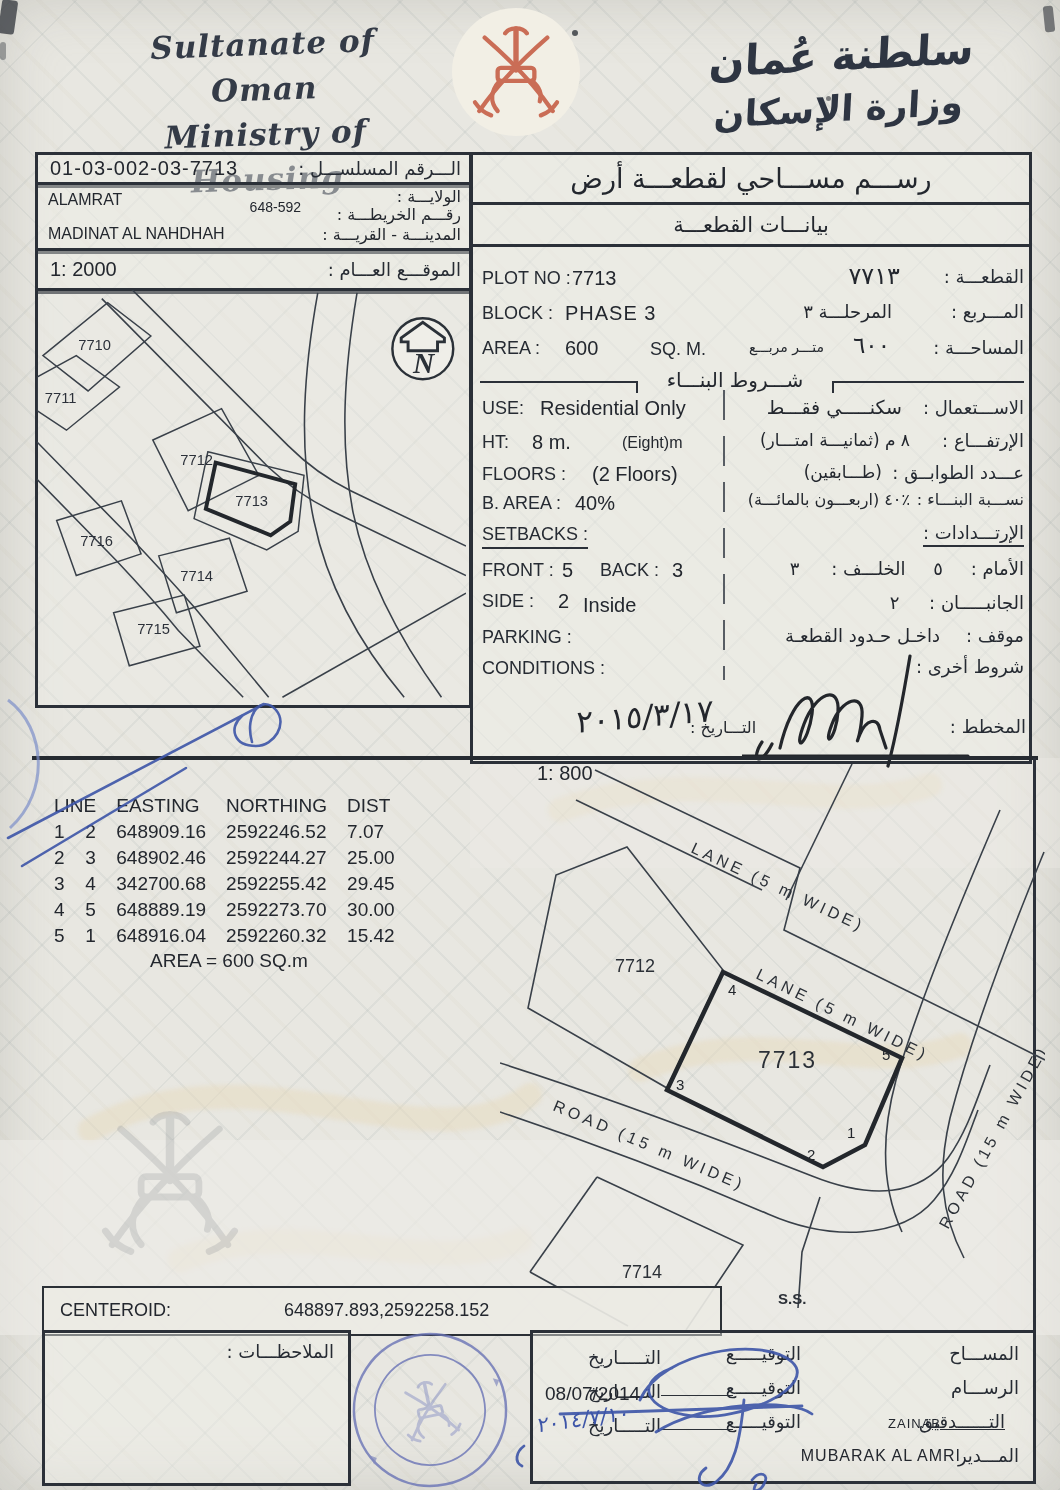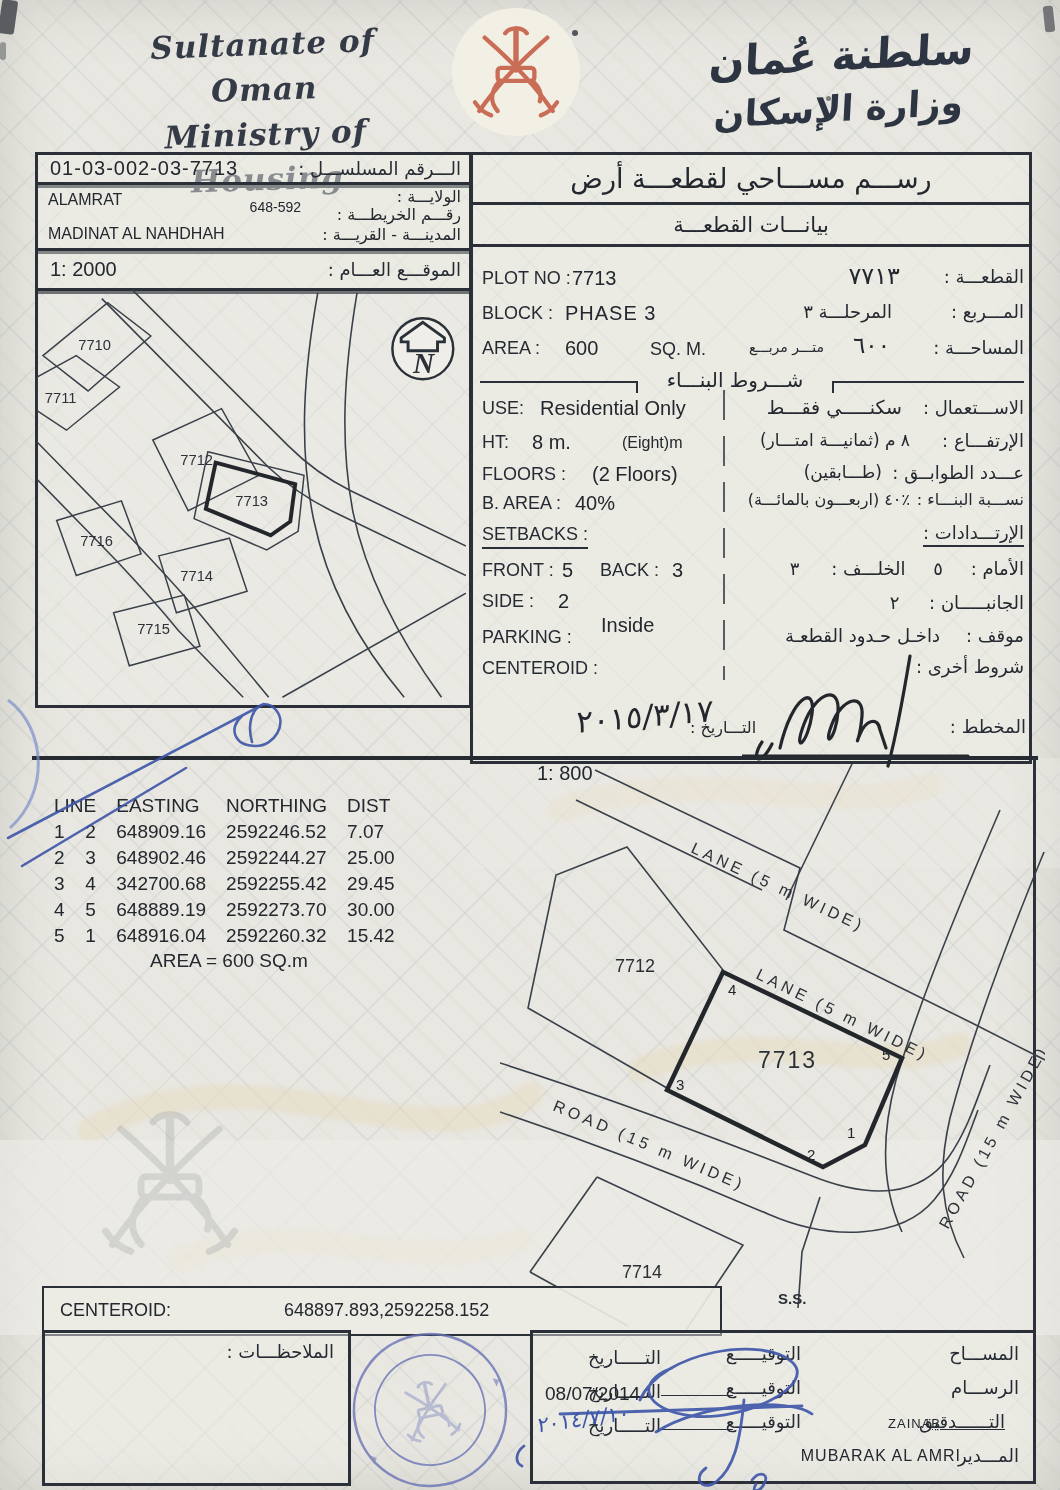--- a/index.html
+++ b/index.html
@@ -201,25 +201,25 @@
   </div>
 
   <span class="abs en lbl" style="left:482px;top:591px;">SIDE :</span>
   <span class="abs en val" style="left:558px;top:590px;">2</span>
   <div class="abs ar" style="right:36px;top:592px;font-size:18px;">
     <span>الجانبـــــان :</span>
     <span style="margin:0 24px;">٢</span>
   </div>
 
   <span class="abs en lbl" style="left:482px;top:627px;">PARKING :</span>
-  <span class="abs en val" style="left:583px;top:614px;margin-left:18px;">Inside</span>
+  <span class="abs en val" style="left:583px;top:594px;">Inside</span>
   <span class="abs ar" style="right:120px;top:625px;font-size:18px;">داخـل حـدود القطعـة</span>
   <span class="abs ar lbl" style="right:36px;top:625px;">موقف :</span>
 
-  <span class="abs en lbl" style="left:482px;top:658px;">CENTEROID :</span>
+  <span class="abs en lbl" style="left:482px;top:658px;">CONDITIONS :</span>
   <span class="abs ar lbl" style="right:36px;top:656px;">شروط أخرى :</span>
 
   <span class="abs ar lbl" style="right:34px;top:716px;">المخطط :</span>
   <span class="abs ar" style="left:690px;top:718px;font-size:16px;">التـــاريخ :</span>
   <span class="abs" dir="ltr" style="left:576px;top:698px;font-size:31px;font-family:'DejaVu Sans',sans-serif;color:#23262c;transform:rotate(-5deg) skewX(-6deg);letter-spacing:2px;">٢٠١٥/٣/١٧</span>
   <svg class="abs" style="left:742px;top:652px;" width="240" height="118">
     <g fill="none" stroke="#23262b" stroke-width="3.2" stroke-linecap="round">
       <path d="M38,96 C50,44 74,32 70,62 C66,92 50,104 62,72 C74,40 98,32 96,60 C94,88 80,98 90,72 C100,46 122,40 120,64 C118,88 112,96 118,82 C124,68 136,64 138,78 L144,96"></path>
       <path d="M168,4 C160,52 152,92 146,114"></path>
       <path d="M30,92 C18,116 8,108 20,90"></path>

